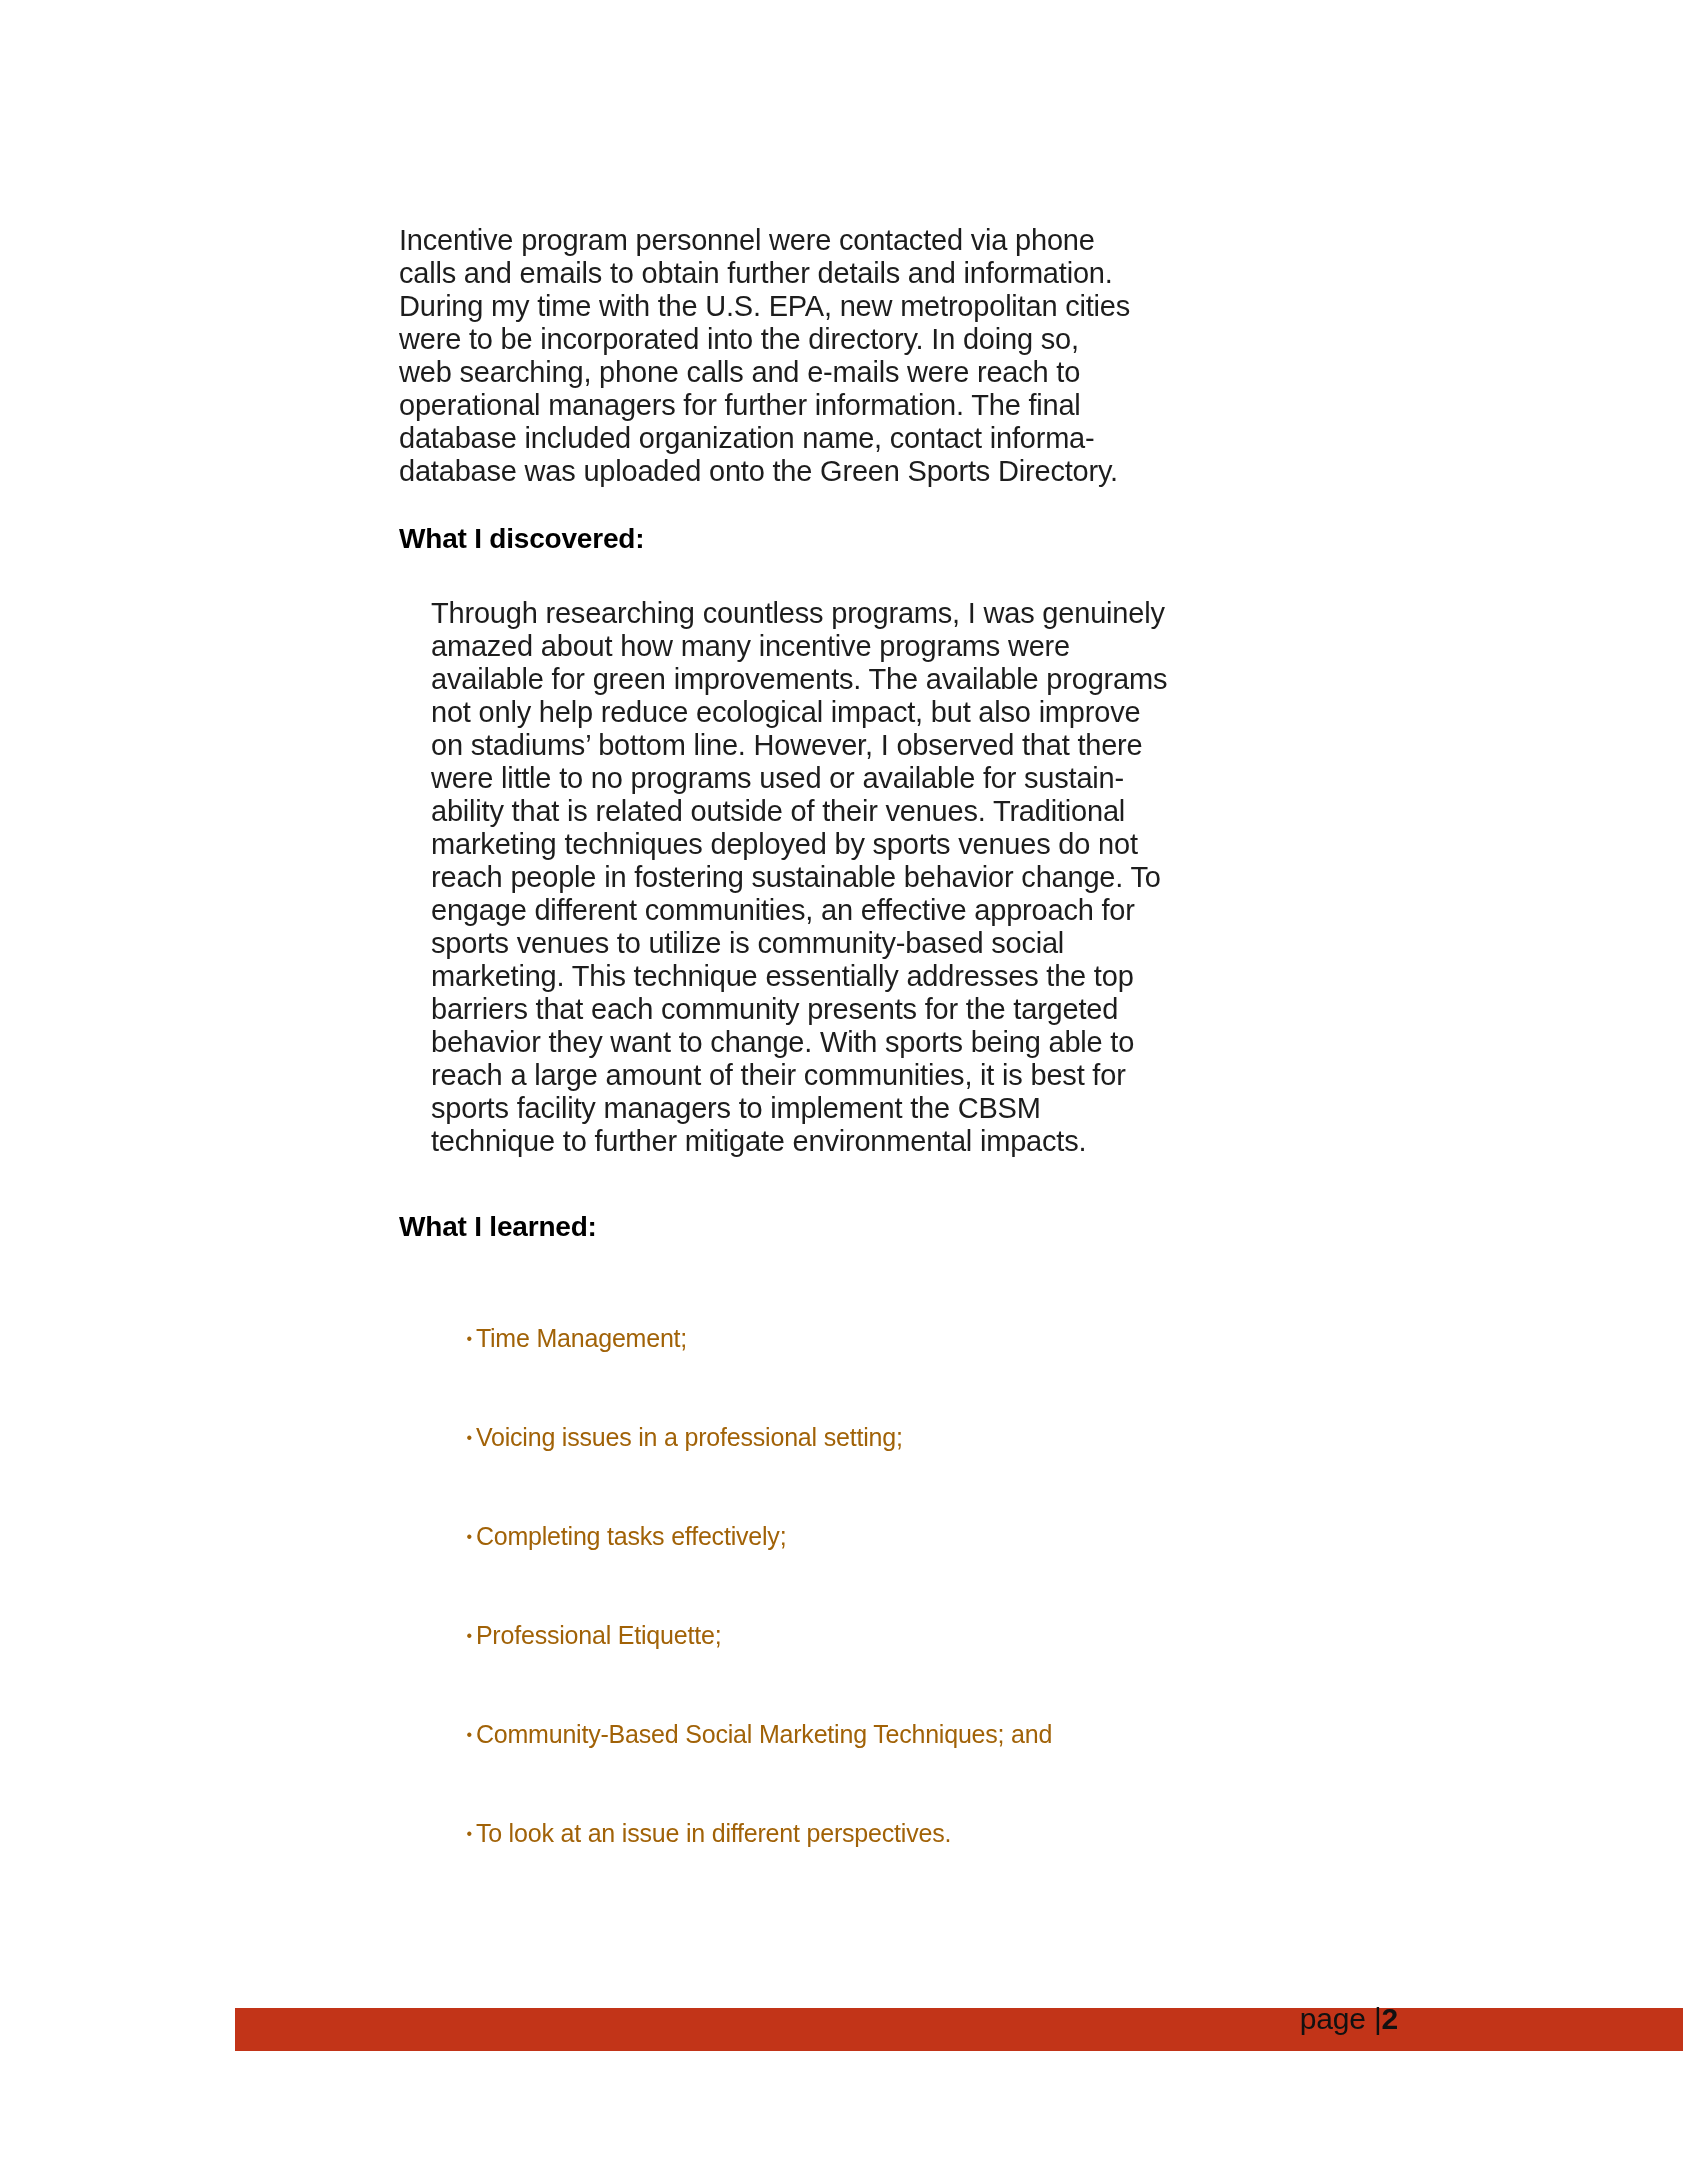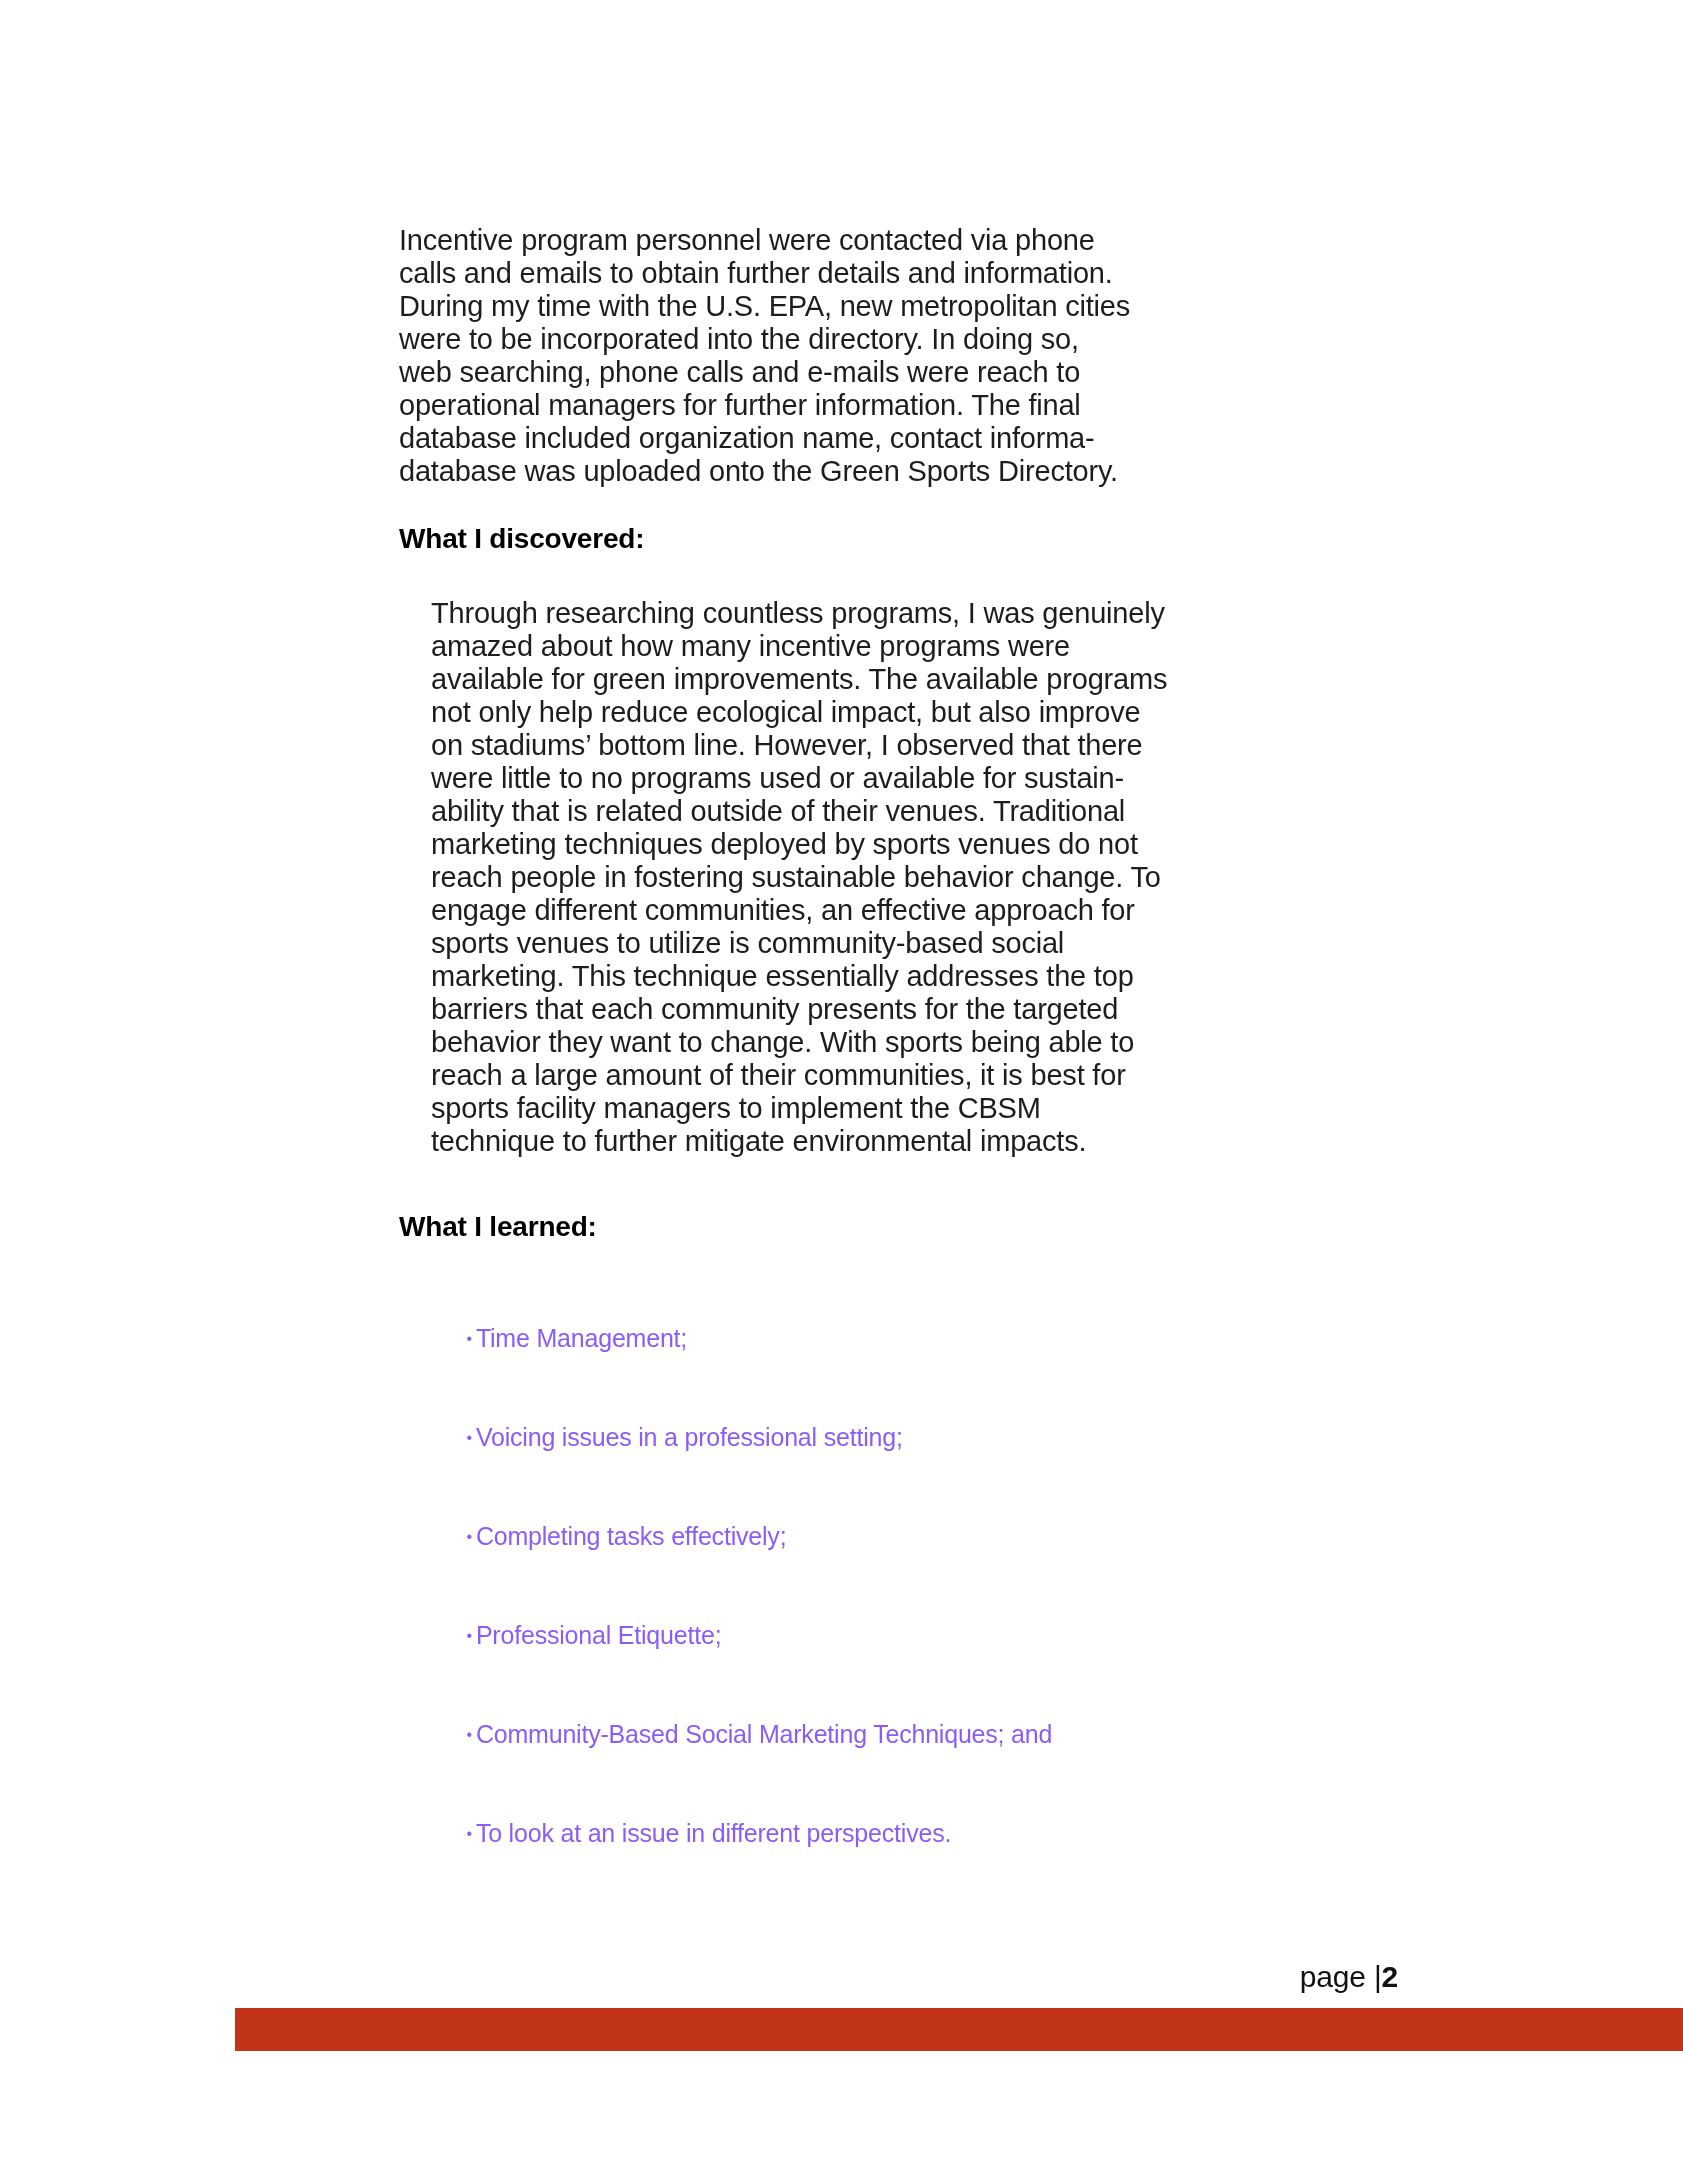--- a/index.html
+++ b/index.html
@@ -38,39 +38,39 @@
   }
   #heading-discovered { margin-top: 34px; }
   #para-discovered    { margin-top: 42px; margin-left: 32px; }
   #heading-learned    { margin-top: 52px; }
   #list-learned       { margin-top: 46px; }
   .bullet-line {
     font-size: 25px;
     line-height: 33px;
     white-space: pre;
     letter-spacing: -0.2px;
-    color: #8b5cf6;
+    color: #a16207;
   }
   .bullet-dot {
     font-size: 16px;
     display: inline-block;
     vertical-align: 3px;
     margin-right: 4px;
   }
   .accent-bar {
     position: absolute;
     left: 235px;
     right: 0;
     top: 2008px;
     height: 43px;
     background: var(--accent, #c23418);
   }
   .page-number {
     position: absolute;
-    top: 1958px;
+    top: 2000px;
     right: 285px;
     font-size: 30px;
     line-height: 38px;
     color: #111111;
     letter-spacing: -0.2px;
     white-space: pre;
   }
   .page-number .num { font-weight: bold; }
 </style>
 </head>

